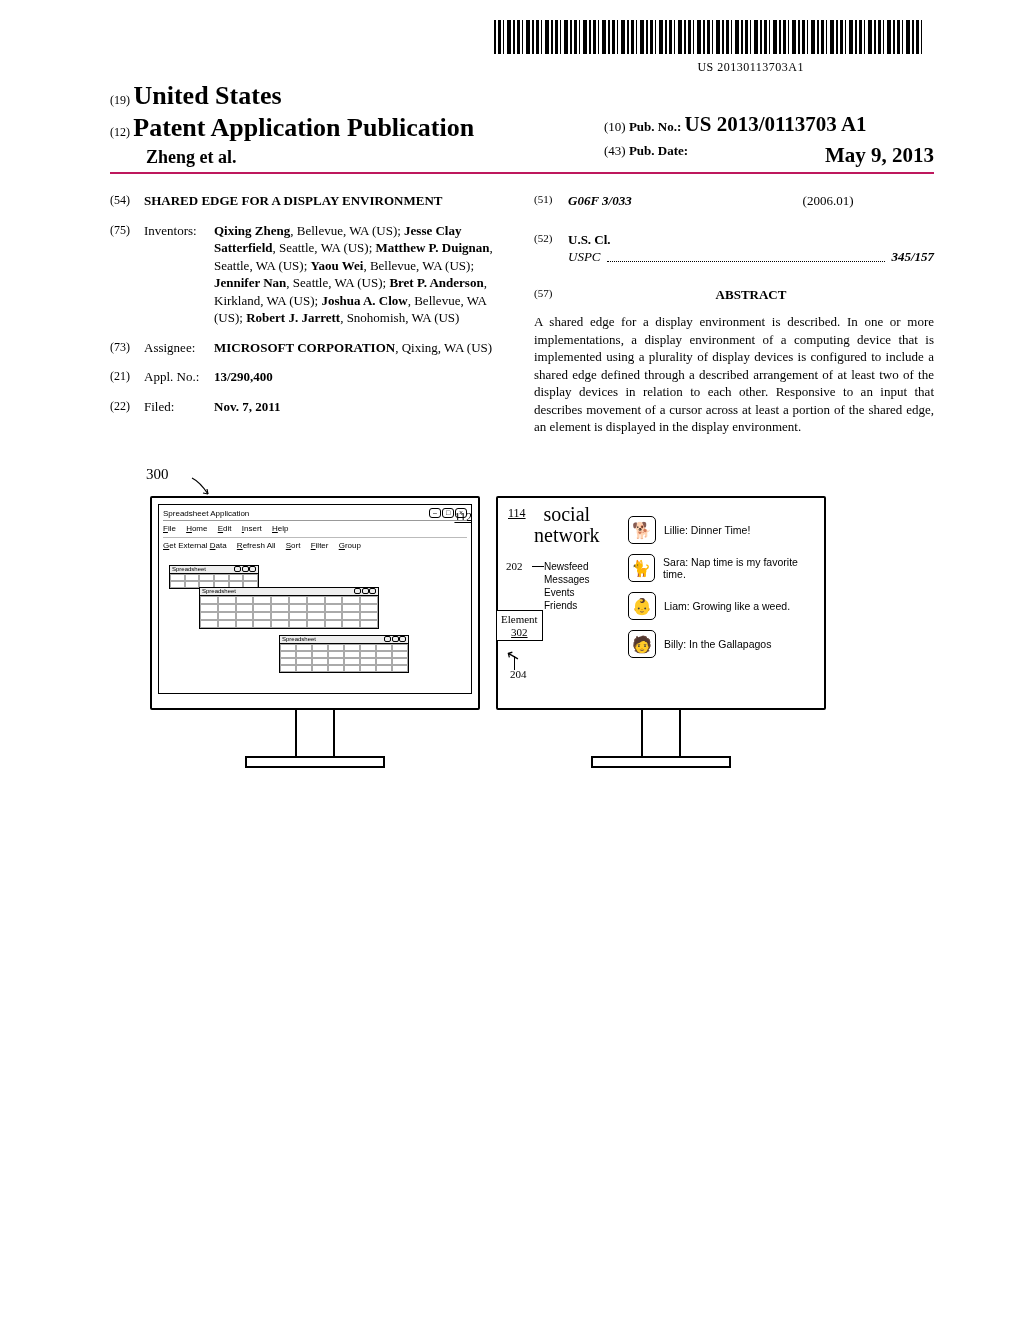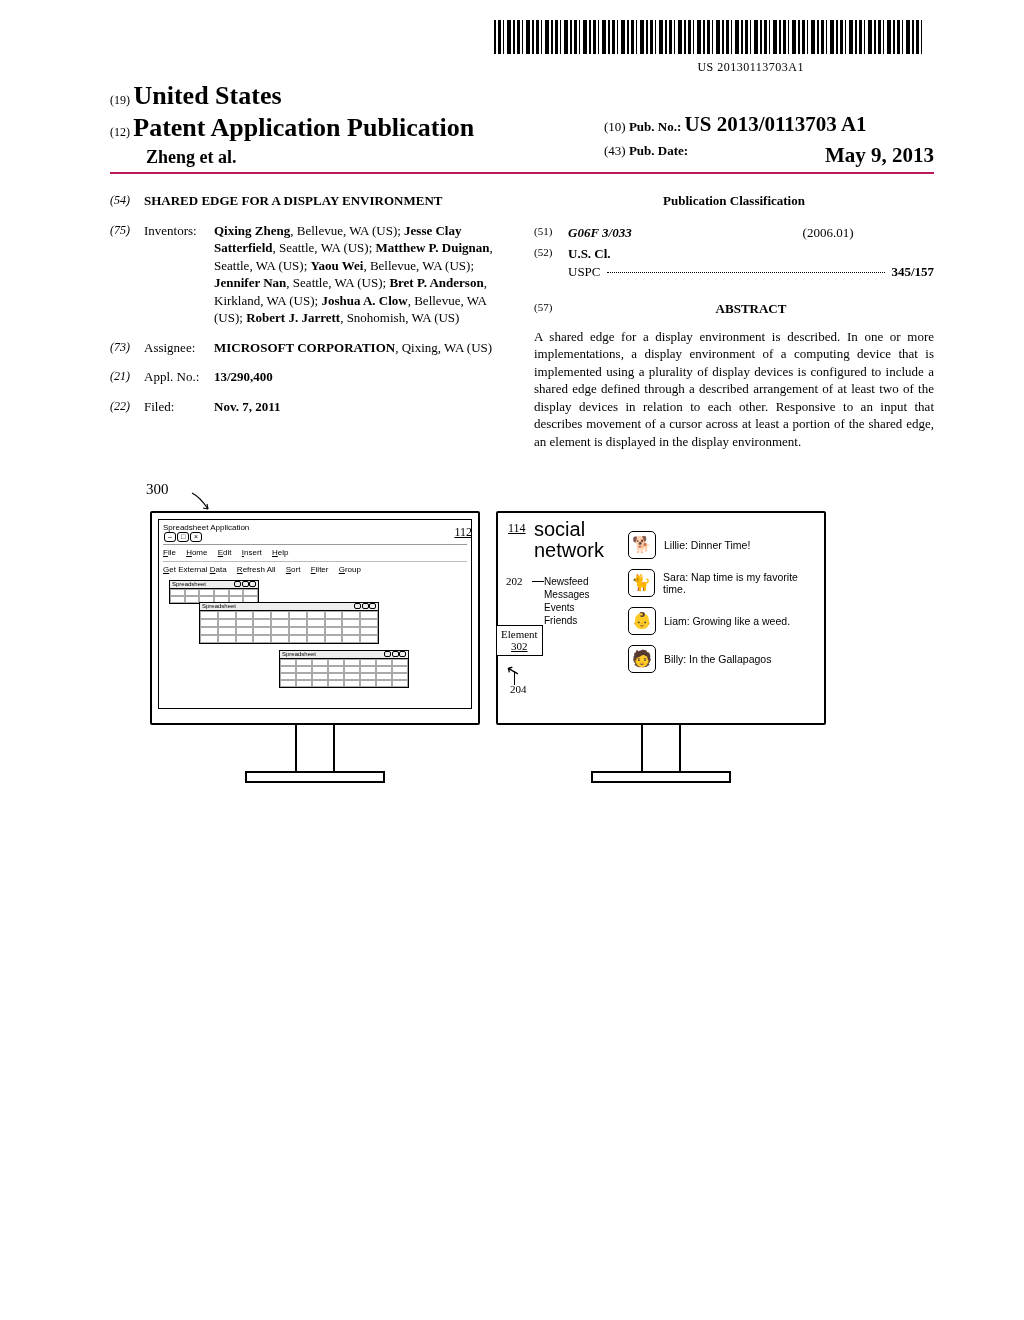--- a/index.html
+++ b/index.html
@@ -54,38 +54,39 @@
   .pubno .val { font-size: 21px; font-weight: bold; }
   .pubdate { font-size: 13px; margin-top: 6px; }
   .pubdate .lbl { font-weight: bold; }
   .pubdate .val { font-size: 21px; font-weight: bold; float: right; }
   .body-cols {
     display: flex;
     gap: 24px;
   }
   .col { flex: 1; font-size: 13px; line-height: 1.35; }
   .field { display: flex; margin-bottom: 12px; }
-  .field .code { width: 34px; font-size: 12px; font-style: italic; }
+  .field .code { width: 34px; font-size: 12px; }
   .field .lbl { width: 70px; }
   .field .content { flex: 1; }
   .title54 { font-weight: bold; }
   .inv-name { font-weight: bold; }
   .assignee-name { font-weight: bold; }
   .appl-no { font-weight: bold; }
   .filed-date { font-weight: bold; }
   .pubclass-head { text-align: center; font-weight: bold; margin-bottom: 14px; }
   .cl-row { display: flex; }
   .cl-code { width: 34px; font-size: 11px; }
   .cl-body { flex: 1; }
   .intcl-label, .uscl-label { font-weight: bold; }
   .intcl-line { display: flex; justify-content: space-between; width: 78%; }
   .intcl-line .gcode { font-weight: bold; font-style: italic; }
   .uspc-line {
     display: flex;
-    align-items: flex-start;
+    align-items: center;
+    font-style: italic;
   }
   .uspc-line .connector {
     flex: 1;
     border-bottom: 1px dotted #000;
     margin: 0 6px;
     height: 0.8em;
   }
   .uspc-line .uspc-val { font-weight: bold; }
   .abstract-head { text-align: center; font-weight: bold; margin: 20px 0 10px; }
   .abstract-body { text-align: justify; }
@@ -140,24 +141,23 @@
     border: 1.5px solid #000;
     height: 190px;
     font-family: Arial, Helvetica, sans-serif;
     font-size: 8px;
     padding: 3px 4px;
     position: relative;
   }
   .app-title-row {
     display: flex;
     justify-content: space-between;
-    align-items: flex-start;
+    align-items: center;
     border-bottom: 1px solid #999;
     padding-bottom: 2px;
-    flex-direction: column;
   }
   .win-controls span {
     display: inline-block;
     width: 12px; height: 10px;
     border: 1px solid #000;
     border-radius: 3px;
     margin-left: 1px;
     font-size: 7px;
     text-align: center;
     line-height: 8px;
@@ -192,23 +192,24 @@
   .ss2 .grid { grid-template-columns: repeat(10, 1fr); }
   .ss2 .grid div { height: 8px; }
   .ss3 { left: 120px; top: 130px; width: 130px; }
   .ss3 .grid { grid-template-columns: repeat(8, 1fr); }
   .ref112 { position: absolute; right: 6px; top: 12px; font-size: 12px; text-decoration: underline; font-family: "Times New Roman"; }
   
   .ref114 { position: absolute; left: 10px; top: 8px; font-size: 12px; text-decoration: underline; font-family: "Times New Roman"; }
   .social-title {
     position: absolute;
     left: 36px; top: 6px;
-    font-family: Liberation Sans, sans-serif;
+    font-family: Liberation Serif, serif;
     font-size: 20px;
     line-height: 1.05;
+    text-align: center;
   }
   .nav-items {
     position: absolute;
     left: 46px; top: 62px;
     font-family: Arial, sans-serif;
     font-size: 10px;
     line-height: 1.3;
   }
   .ref202 {
     position: absolute;
@@ -335,31 +336,30 @@
         <div class="content appl-no">13/290,400</div>
       </div>
       <div class="field">
         <div class="code">(22)</div>
         <div class="lbl">Filed:</div>
         <div class="content filed-date">Nov. 7, 2011</div>
       </div>
     </div>
 
     <div class="col">
-      <div class="pubclass-head">Publication Classification</div>
       <div class="cl-row">
         <div class="cl-code">(51)</div>
         <div class="cl-body">
           <div class="intcl-line">
             <span class="gcode">G06F 3/033</span>
             <span>(2006.01)</span>
           </div>
         </div>
       </div>
-      <div class="cl-row" style="margin-top:4px;">
+      <div class="cl-row" style="margin-top:21px;">
         <div class="cl-code">(52)</div>
         <div class="cl-body">
           <div class="uscl-label">U.S. Cl.</div>
           <div class="uspc-line">
             <span>USPC</span>
             <span class="connector"></span>
             <span class="uspc-val">345/157</span>
           </div>
         </div>
       </div>

